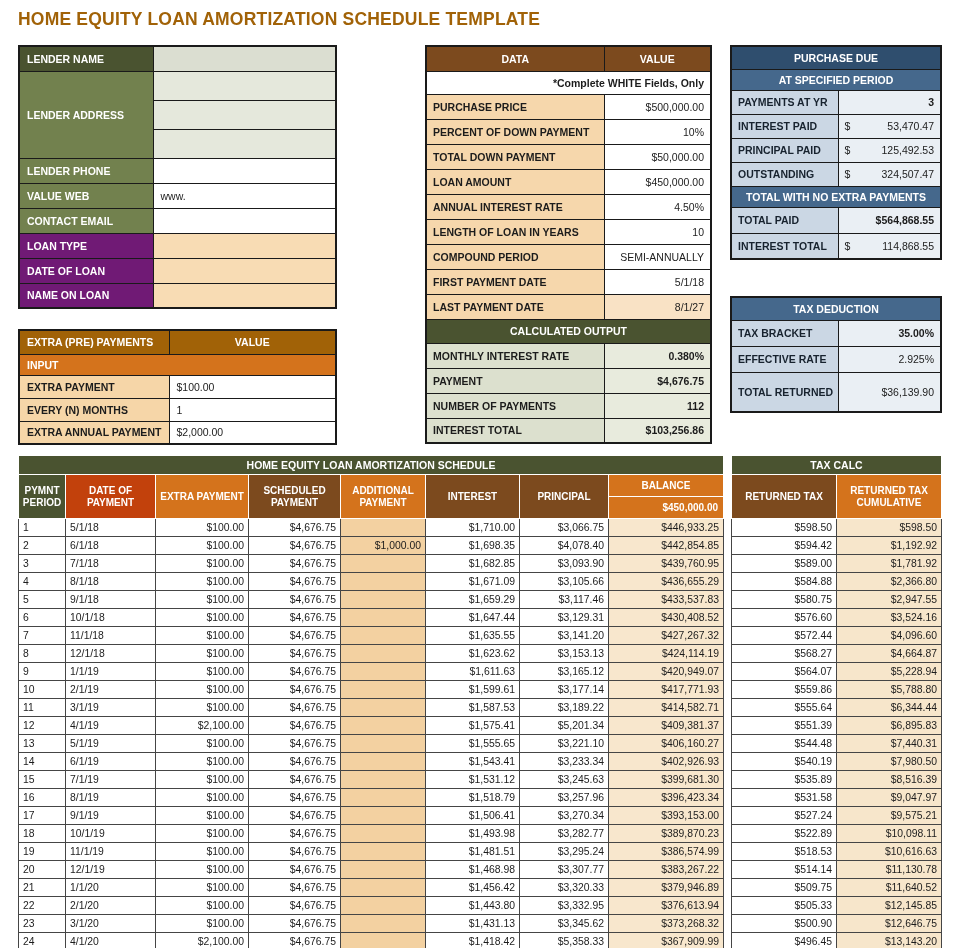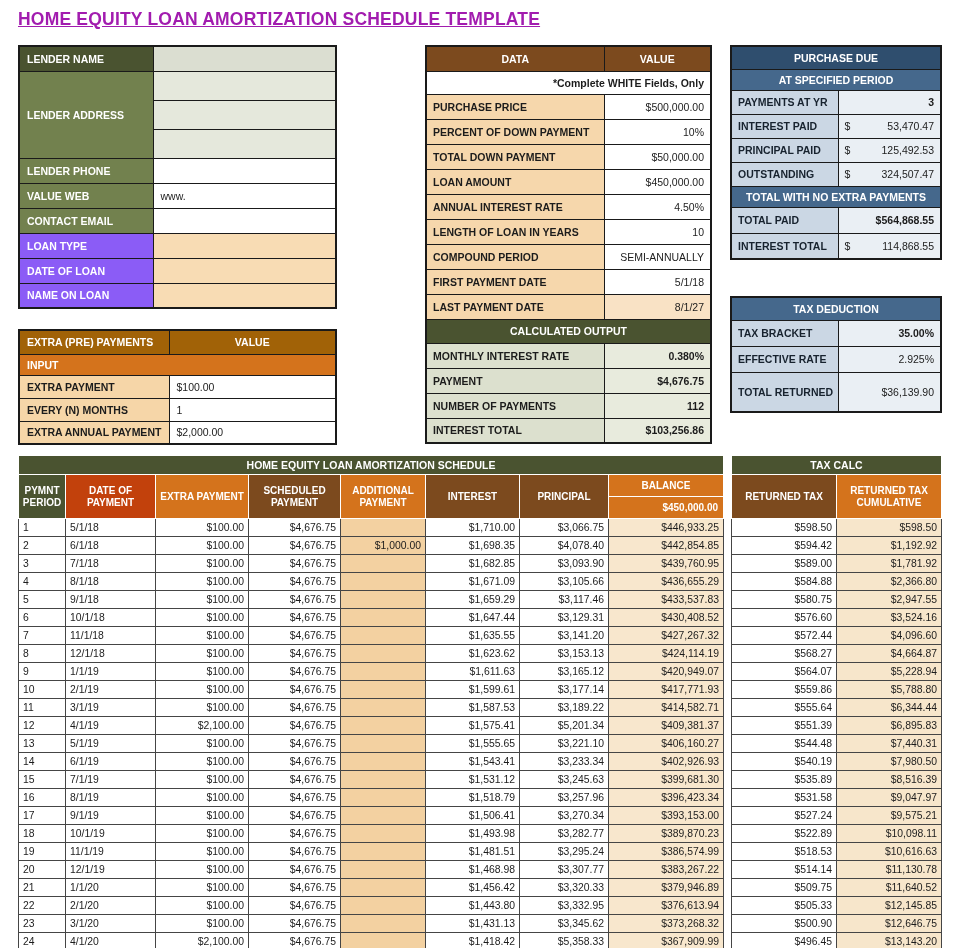--- a/index.html
+++ b/index.html
@@ -1,35 +1,35 @@
 <!DOCTYPE html>
 <html><head>
 <meta charset="utf-8">
 <style>
   * { box-sizing: border-box; margin: 0; padding: 0; }
   body { font-family: "Liberation Sans", sans-serif; background: #fff; }
   .page { position: relative; width: 967px; height: 948px; background: #fff; overflow: hidden; }
 
-  .title { margin: 9px 0 0 18px; font-size: 17.5px; font-weight: bold; color: #a21caf; letter-spacing: .2px; text-decoration: underline; }
+  .title { margin: 9px 0 0 18px; font-size: 17.5px; font-weight: bold; color: #a16207; letter-spacing: .2px; }
 
   .top-section { display: flex; align-items: flex-start; margin: 15px 0 0 18px; }
   .col1 { width: 317px; }
   .col2 { width: 285px; margin-left: 90px; }
   .col3 { width: 210px; margin-left: 20px; }
 
   table { border-collapse: collapse; table-layout: fixed; width: 100%; font-size: 10.5px; color: #1c1c1c; }
   td, th { overflow: hidden; white-space: nowrap; }
 
   
   .lender-tbl { border: 2px solid #1a1a1a; }
   .lender-tbl td { border: 1px solid #1a1a1a; padding: 0 7px; height: 25px; }
   .lender-tbl td.lbl { color: #fff; font-weight: bold; font-size: 10.5px; }
   .dark-olive { background: #4A5330; }
   .med-olive  { background: #72814E; }
-  .orange-bg  { background: #8b5cf6; }
+  .orange-bg  { background: #701a75; }
   .fld-name { background: #DBDED1; }
   .fld-addr { background: #E5E8DC; }
   .fld-white { background: #fff; }
   .fld-peach { background: #F8DCB4; }
   .addr-row td { height: 29px; }
 
   
   .extra-tbl { border: 2px solid #1a1a1a; margin-top: 20px; }
   .extra-tbl td { border: 1px solid #1a1a1a; padding: 0 7px; height: 23px; }
   .extra-tbl .hdr td { background: #a16207; color: #fff; font-weight: bold; height: 24px; }

